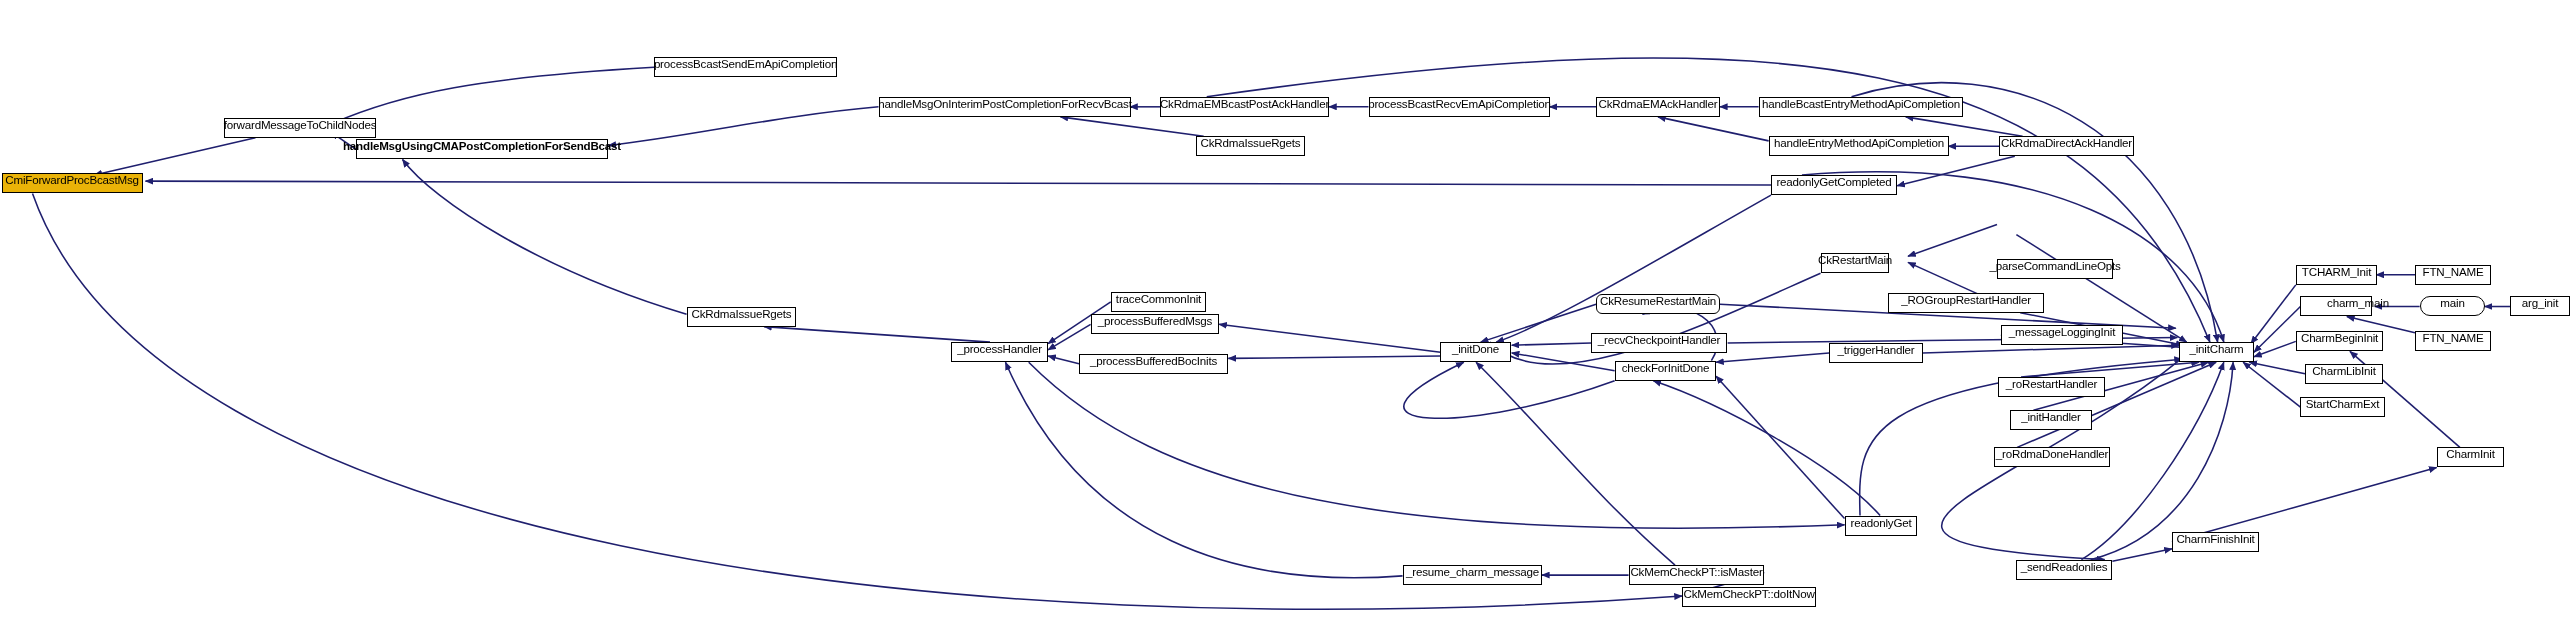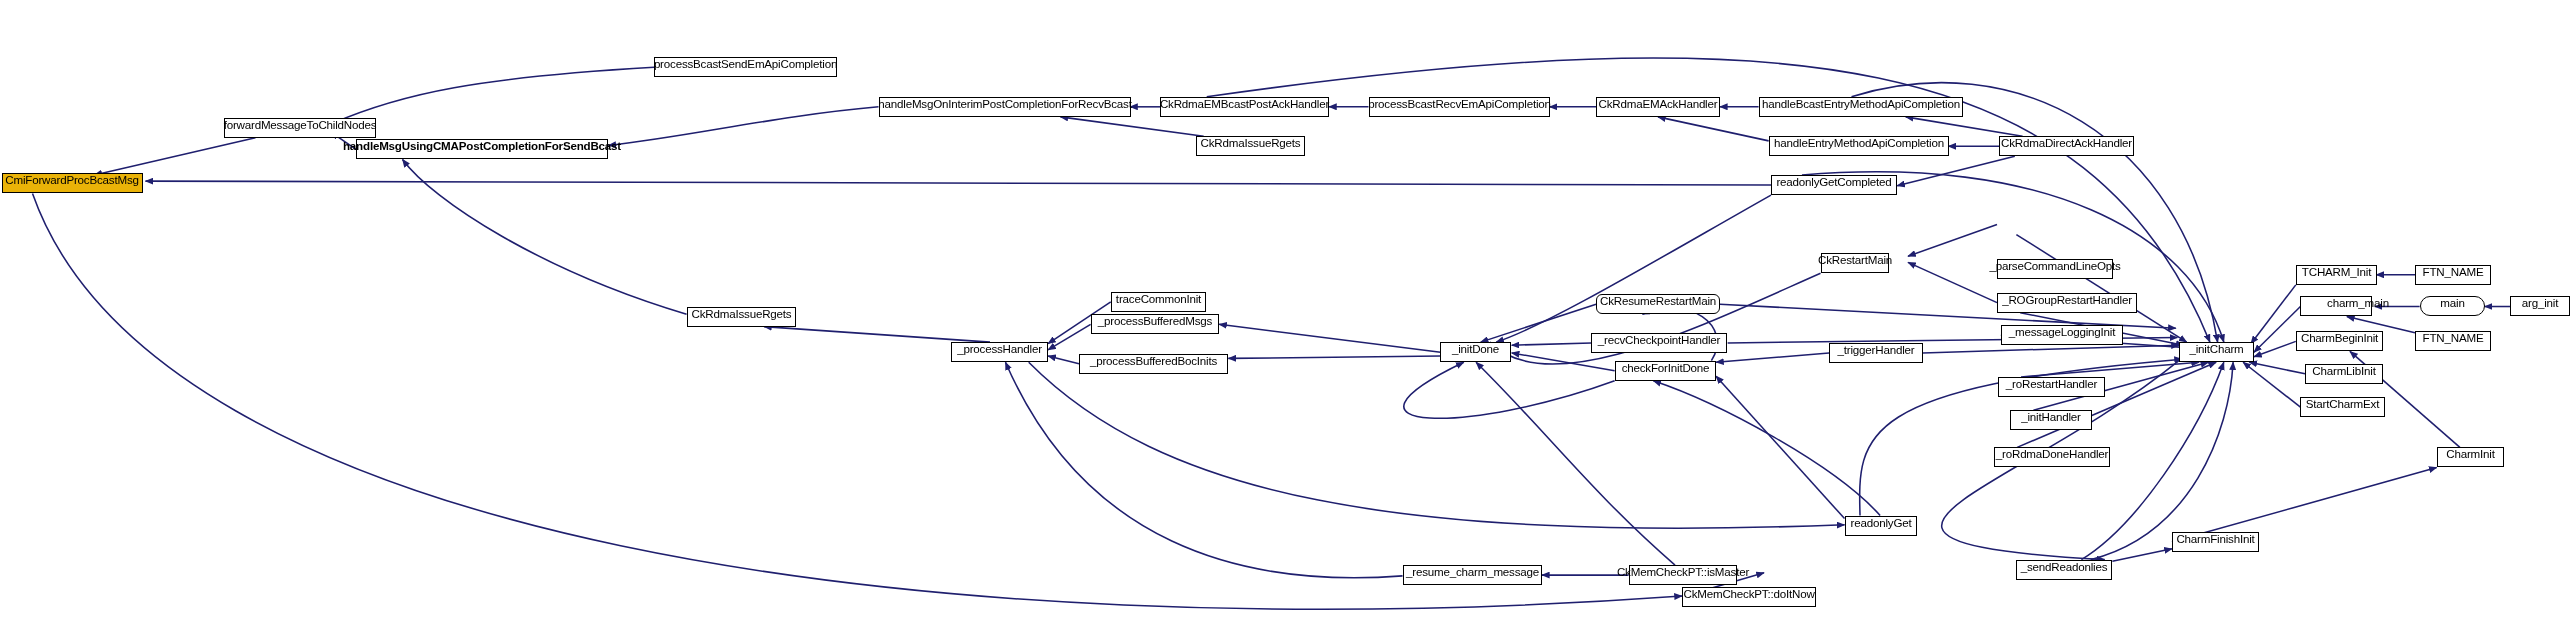--- a/index.html
+++ b/index.html
@@ -170,21 +170,21 @@
     </div>
     <div class="node" style="left: 1821px; top: 253px; width: 68px;">
       <span class="node-label">CkRestartMain</span>
     </div>
     <div class="node" style="left: 2296px; top: 265px; width: 81px;">
       <span class="node-label">TCHARM_Init</span>
     </div>
     <div class="node" style="left: 2415px; top: 265px; width: 76px;">
       <span class="node-label">FTN_NAME</span>
     </div>
-    <div class="node" style="left: 1997px; top: 293px; width: 140px;">
+    <div class="node" style="left: 1888px; top: 293px; width: 156px;">
       <span class="node-label">_ROGroupRestartHandler</span>
     </div>
     <div class="node" style="left: 1596px; top: 294px; width: 124px; border-radius: 6px;">
       <span class="node-label">CkResumeRestartMain</span>
     </div>
     <div class="node" style="left: 2300px; top: 296px; width: 72px; padding-left: 44px;">
       <span class="node-label">charm_main</span>
     </div>
     <div class="node" style="left: 2420px; top: 296px; width: 65px; border-radius: 10px;">
       <span class="node-label">main</span>
@@ -254,20 +254,20 @@
     </div>
     <div class="node" style="left: 2172px; top: 532px; width: 87px;">
       <span class="node-label">CharmFinishInit</span>
     </div>
     <div class="node" style="left: 2016px; top: 560px; width: 96px;">
       <span class="node-label">_sendReadonlies</span>
     </div>
     <div class="node" style="left: 1403px; top: 565px; width: 139px;">
       <span class="node-label">_resume_charm_message</span>
     </div>
-    <div class="node" style="left: 1629px; top: 565px; width: 108px;">
+    <div class="node" style="left: 1629px; top: 565px; width: 135px;">
       <span class="node-label">CkMemCheckPT::isMaster</span>
     </div>
     <div class="node" style="left: 1682px; top: 587px; width: 134px;">
       <span class="node-label">CkMemCheckPT::doItNow</span>
     </div>
   </div>
 
 
 </body></html>

